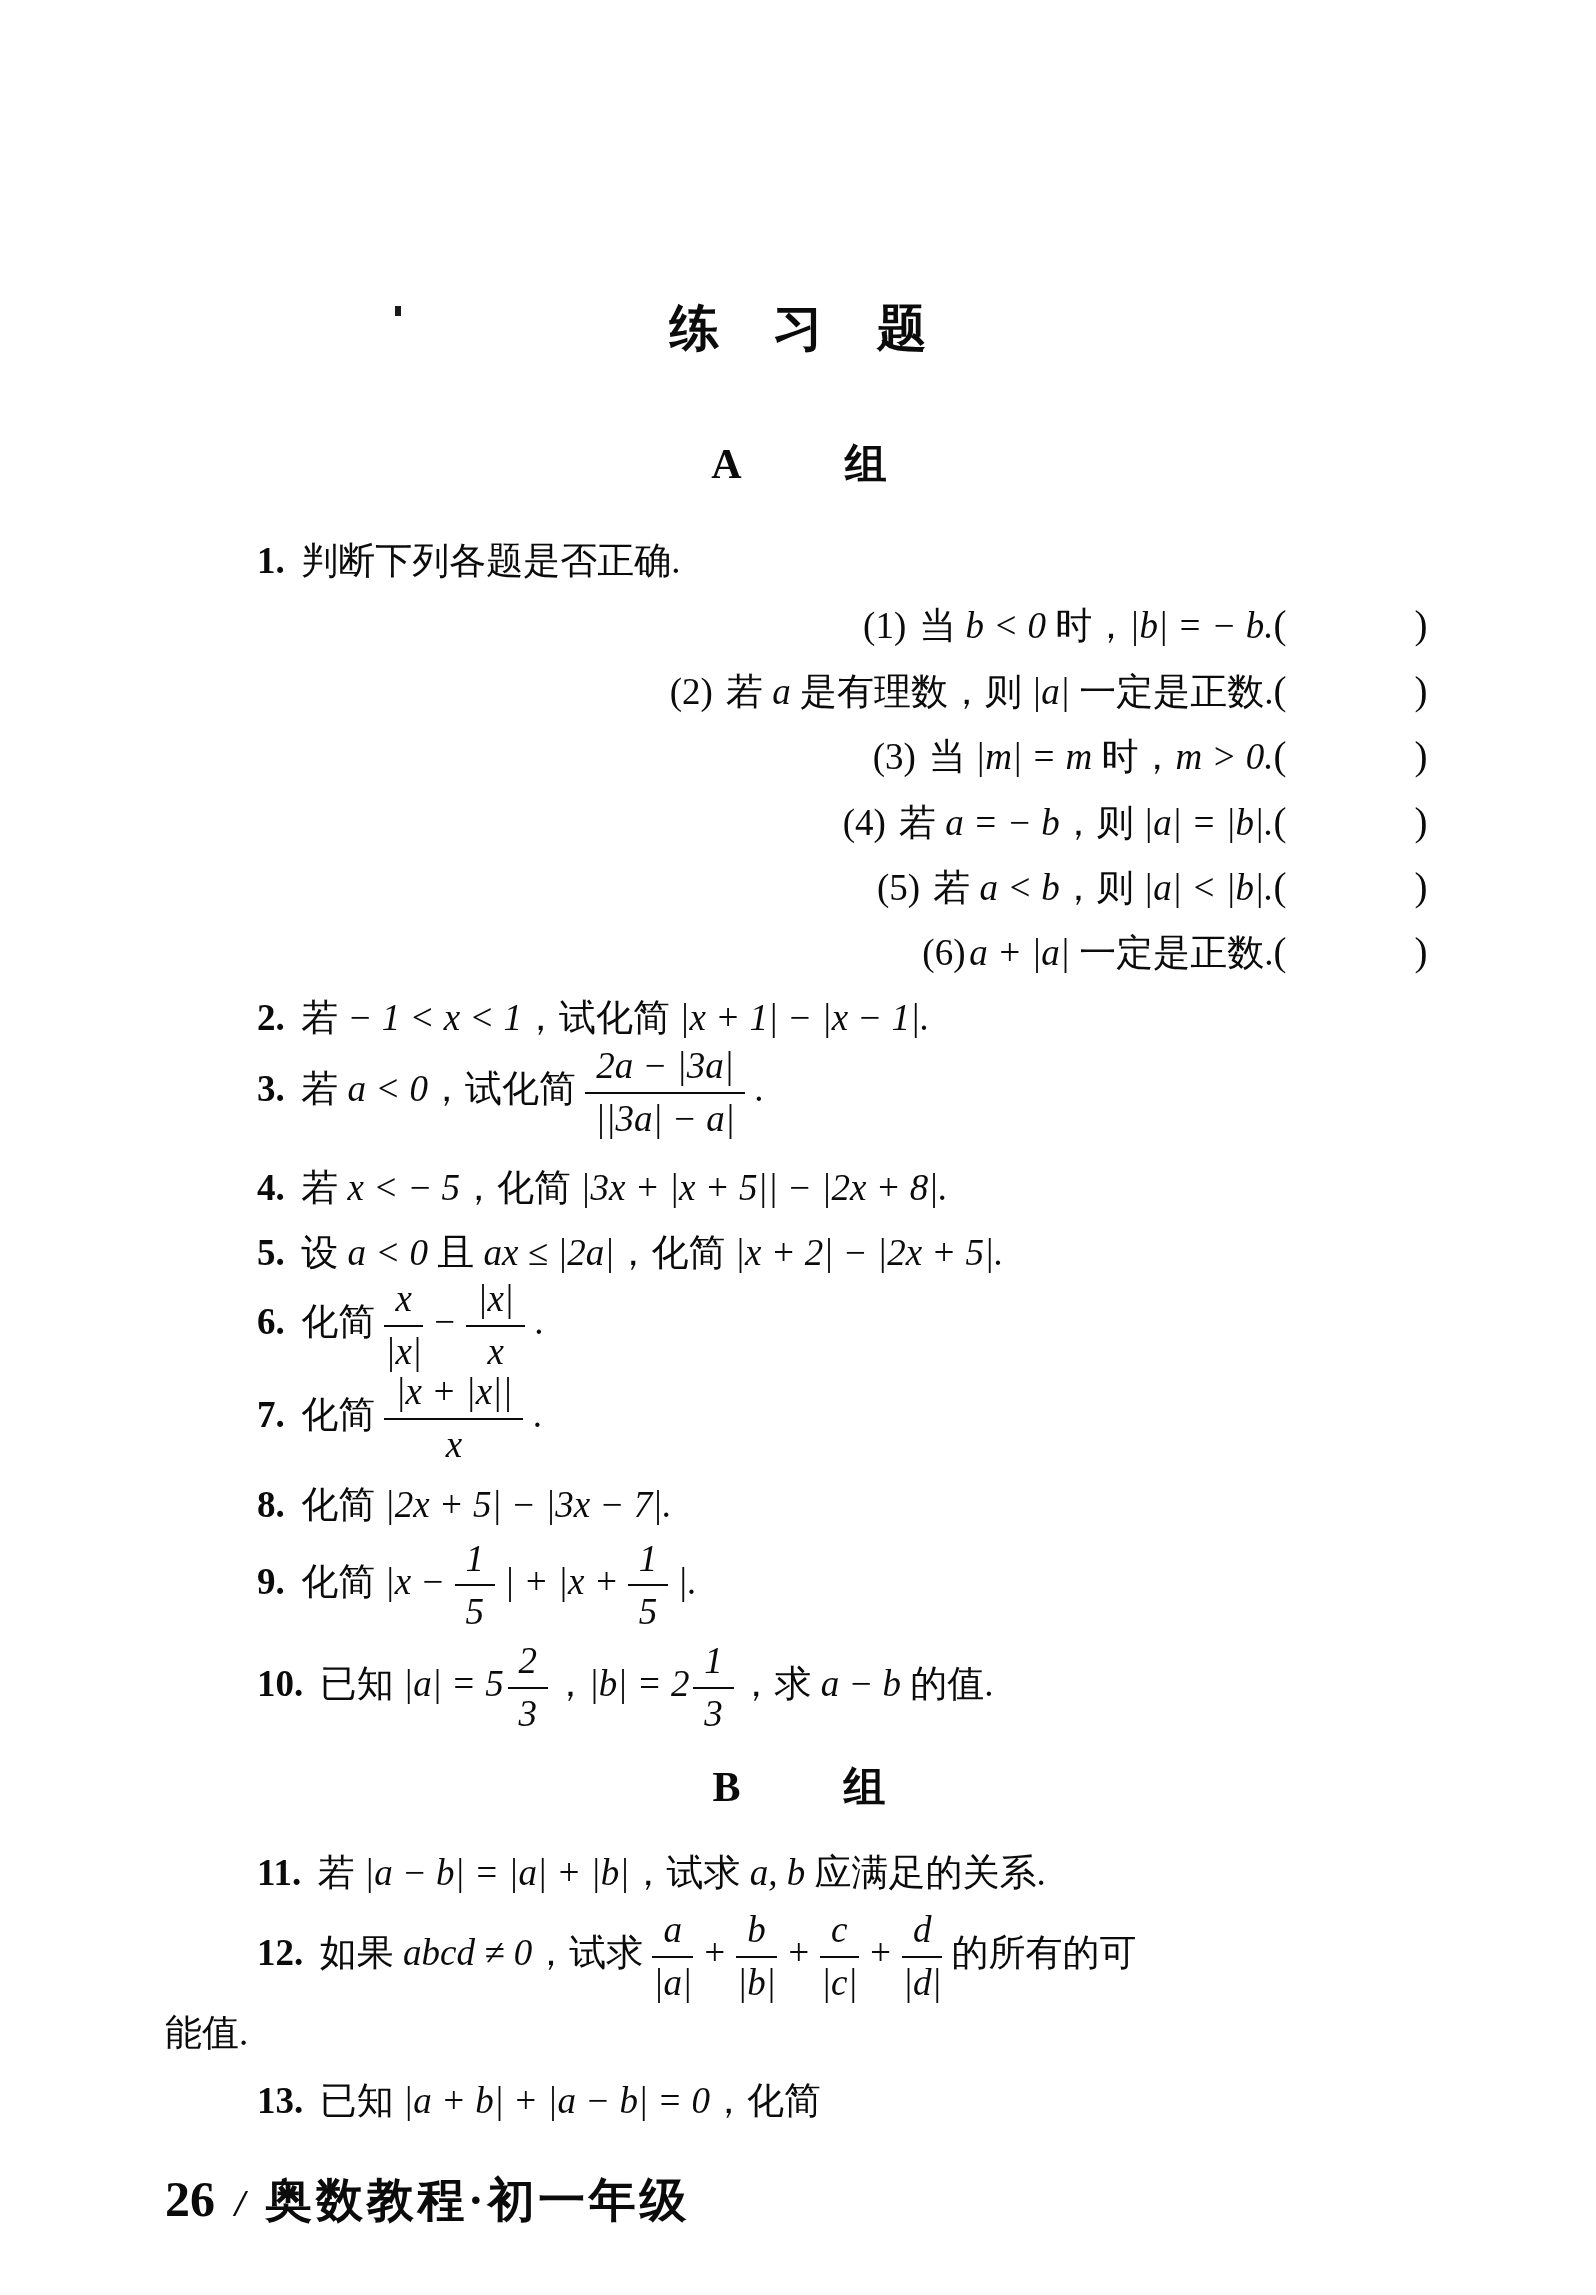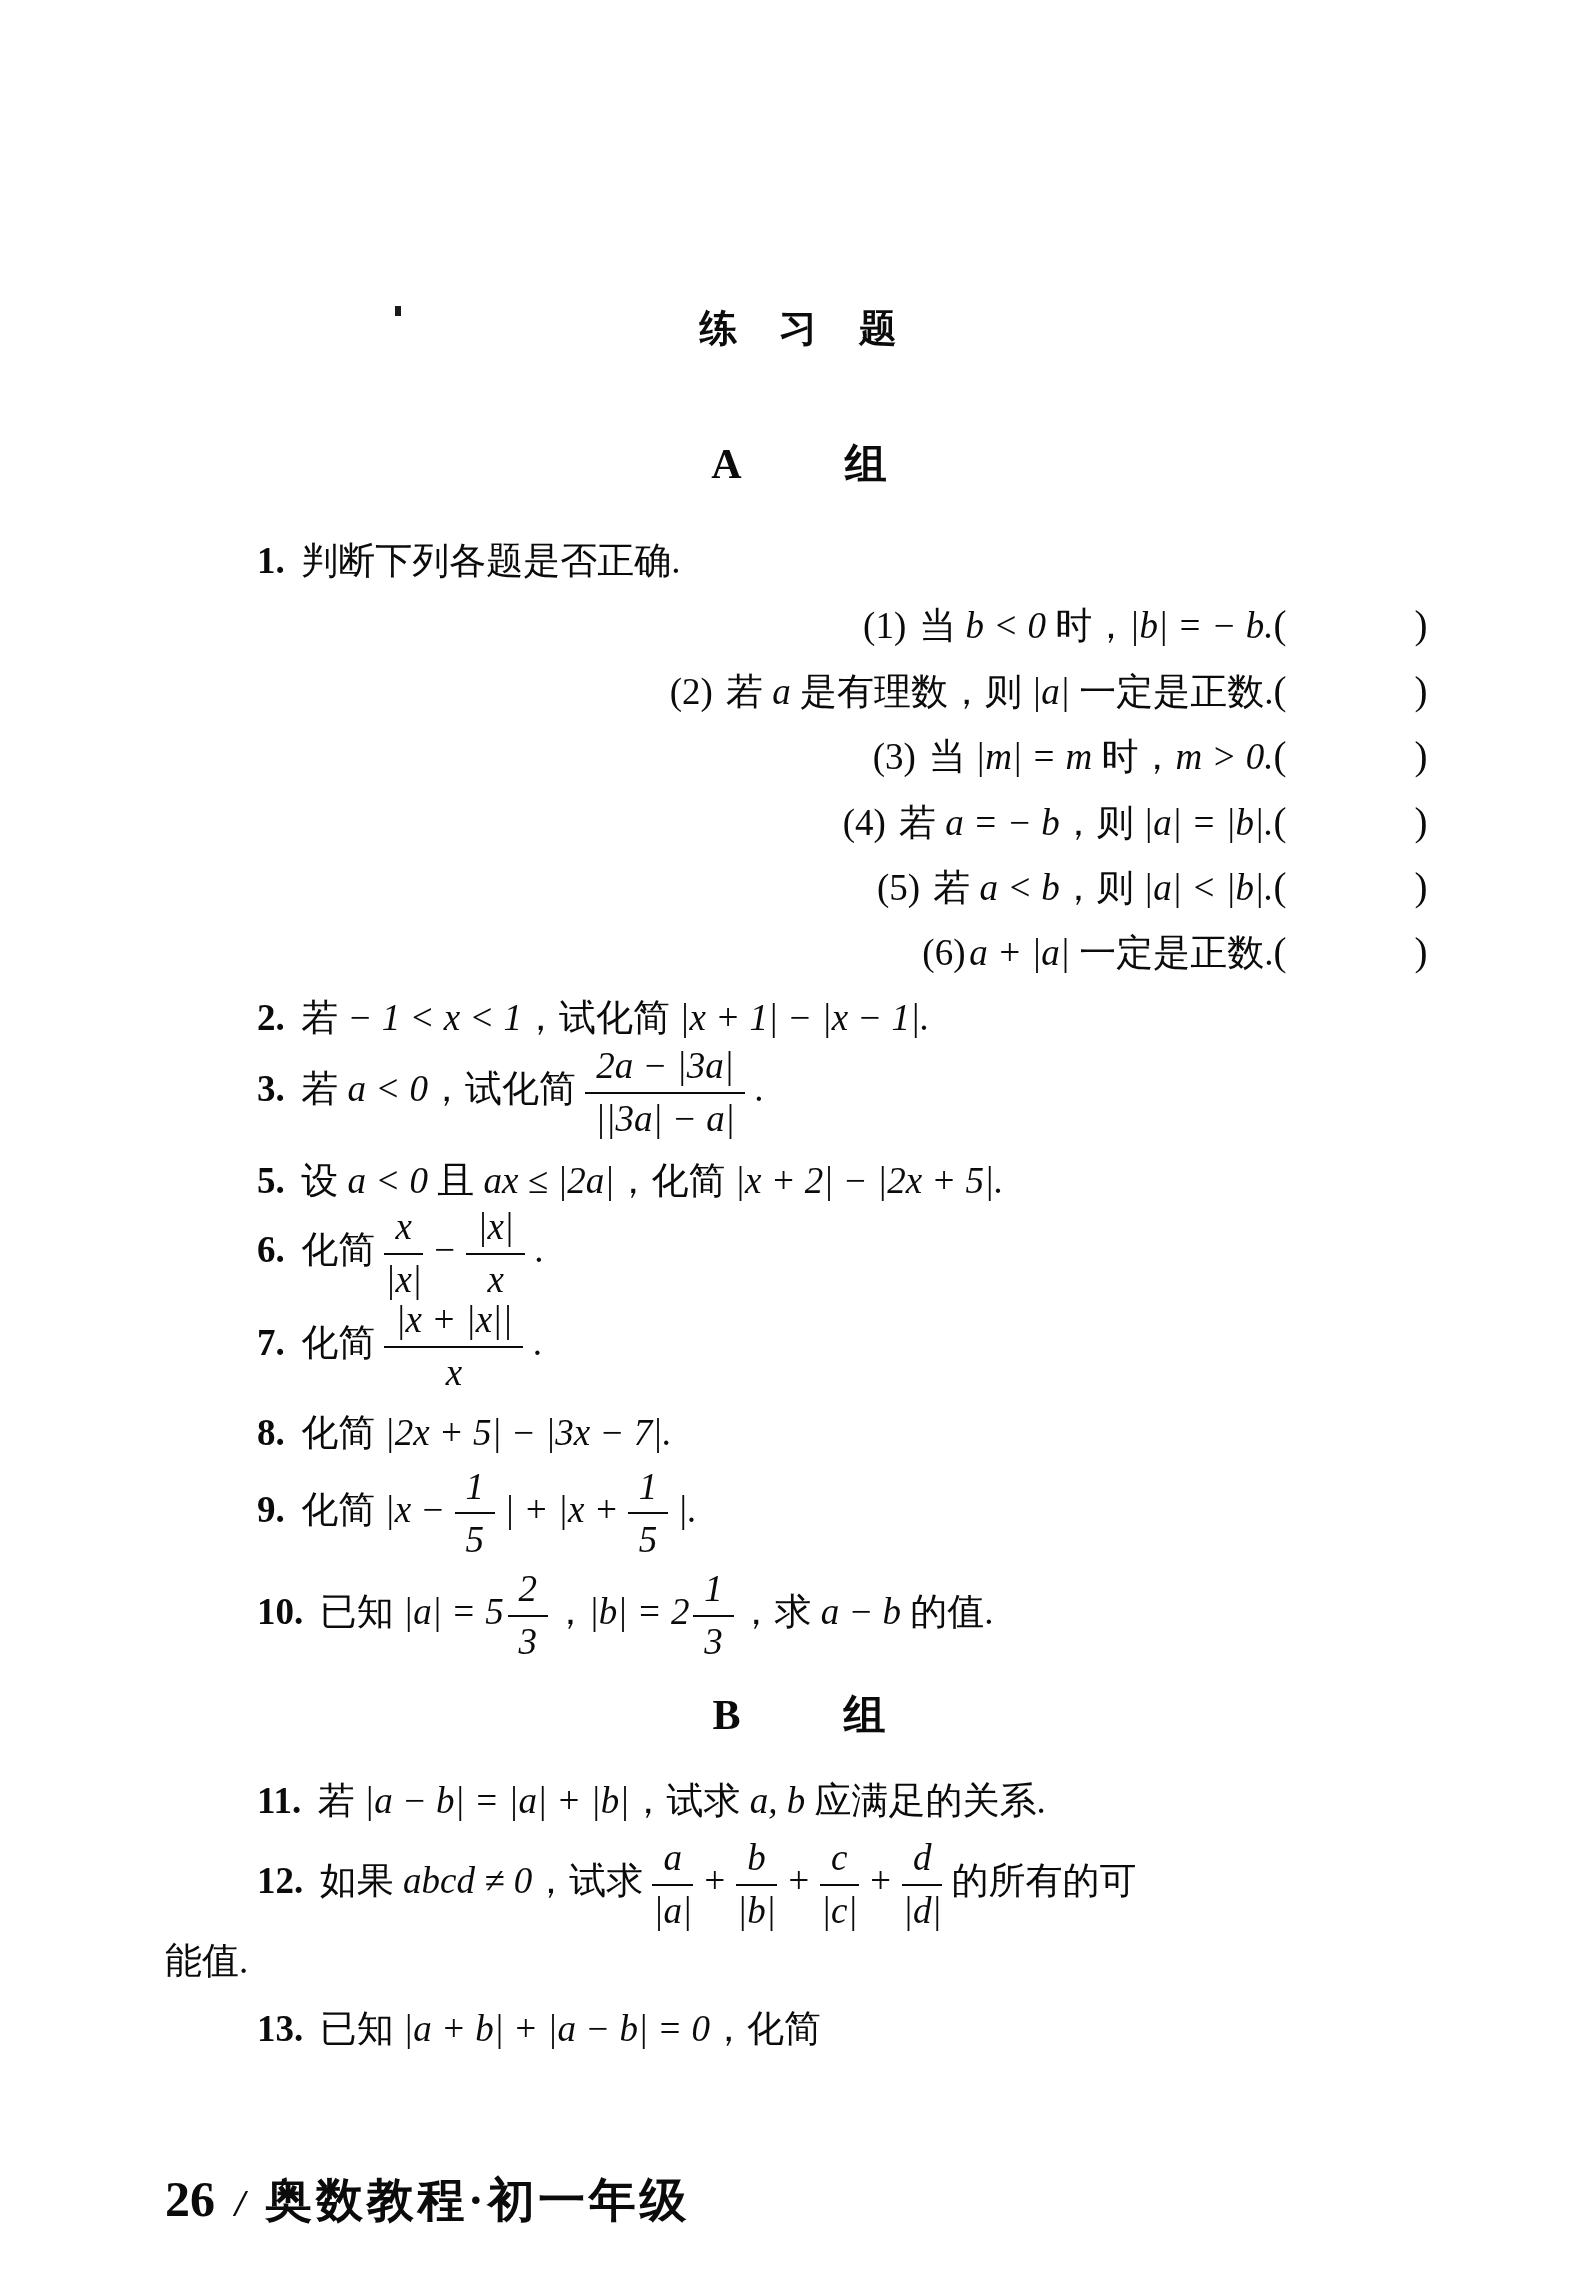--- a/index.html
+++ b/index.html
@@ -1,19 +1,19 @@
 <!DOCTYPE html>
 <html style="font-size:14.7px"><head>
 <meta charset="utf-8">
 <style>
   html,body{margin:0;padding:0;background:#ffffff;}
   .page{position:relative;width:1596px;height:2296px;background:#ffffff;overflow:hidden;color:#0b0b0b;
         font-family:"Liberation Serif","DejaVu Serif",serif;}
   .content{padding:296px 163px 0 165px;}
-  .title{margin:0;font-size:38px;font-weight:600;text-align:center;line-height:64px;letter-spacing:1.8px;}
+  .title{margin:0;font-size:50px;font-weight:600;text-align:center;line-height:64px;letter-spacing:1.8px;}
   .sec{display:flex;justify-content:center;gap:103px;font-size:42px;font-weight:bold;line-height:51px;}
   .q{padding-left:92px;font-size:37px;line-height:46px;}
   .qline{display:flex;justify-content:space-between;align-items:baseline;padding-left:92px;
          font-size:37px;line-height:46px;}
   .left{flex:1;text-align:right;}
   .num{font-weight:bold;margin-right:16.5px;}
   .label{margin-right:13px;}
   .cn{}
   .m{font-style:italic;}
   .parens{flex:none;width:154px;display:flex;justify-content:space-between;font-size:39px;padding-right:5.5px;}
@@ -92,20 +92,21 @@
         </div>
     </div>
 
     <div class="q" style="margin-top:18.4px;"><span class="num">2.</span><span class="cn">若 </span><span class="m">− 1 &lt; x &lt; 1</span><span class="cn">，试化简 </span><span class="m">|x + 1| − |x − 1|.</span></div>
 
     <div class="q fracline" style="margin-top:5.5px;"><span class="num">3.</span><span class="cn">若 </span><span class="m">a &lt; 0</span><span class="cn">，试化简</span><span class="frac">
           <span class="fn m">2a − |3a|</span>
           <span class="fd m">||3a| − a|</span>
         </span><span class="cn">.</span></div>
 
+    <div class="q" style="margin-top:26px;"><span class="num">4.</span><span class="cn">若 </span><span class="m">x &lt; − 5</span><span class="cn">，化简 </span><span class="m">|3x + |x + 5|| − |2x + 8|.</span></div>
 
     <div class="q" style="margin-top:18.4px;"><span class="num">5.</span><span class="cn">设 </span><span class="m">a &lt; 0</span><span class="cn"> 且 </span><span class="m">ax ≤ |2a|</span><span class="cn">，化简 </span><span class="m">|x + 2| − |2x + 5|.</span></div>
 
     <div class="q fracline" style="margin-top:3.7px;"><span class="num">6.</span><span class="cn">化简</span><span class="frac">
           <span class="fn m">x</span>
           <span class="fd m">|x|</span>
         </span><span class="m">−</span><span class="frac">
           <span class="fn m">|x|</span>
           <span class="fd m">x</span>
         </span><span class="cn">.</span></div>

